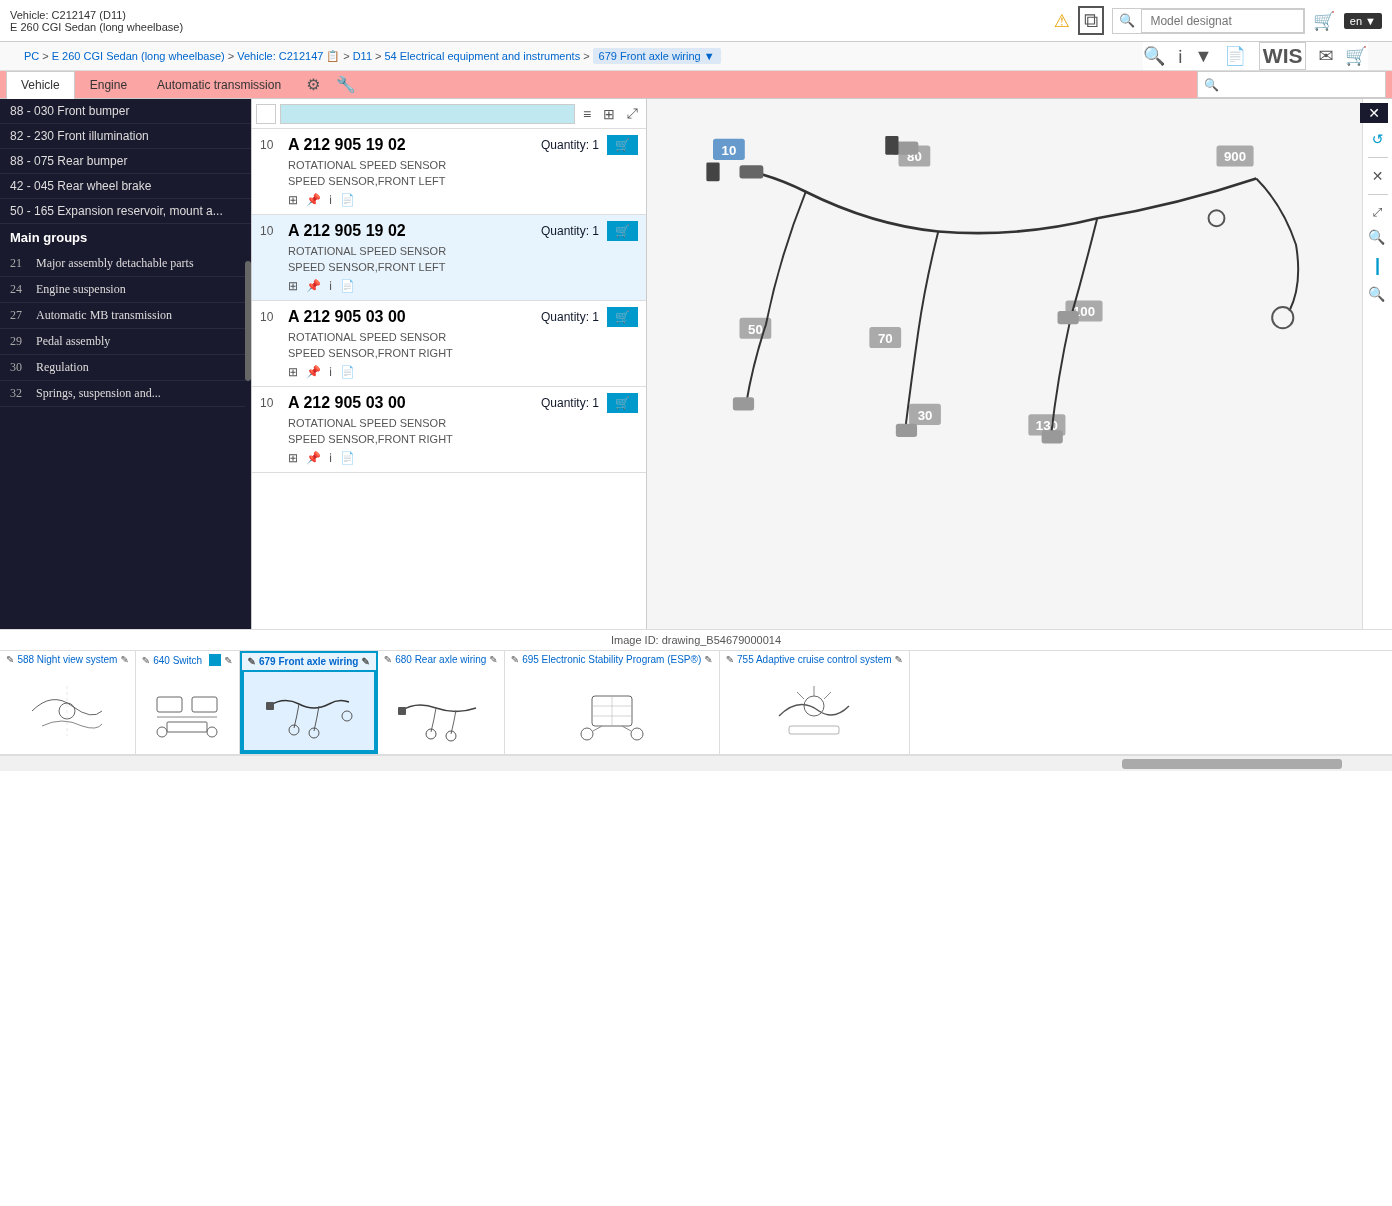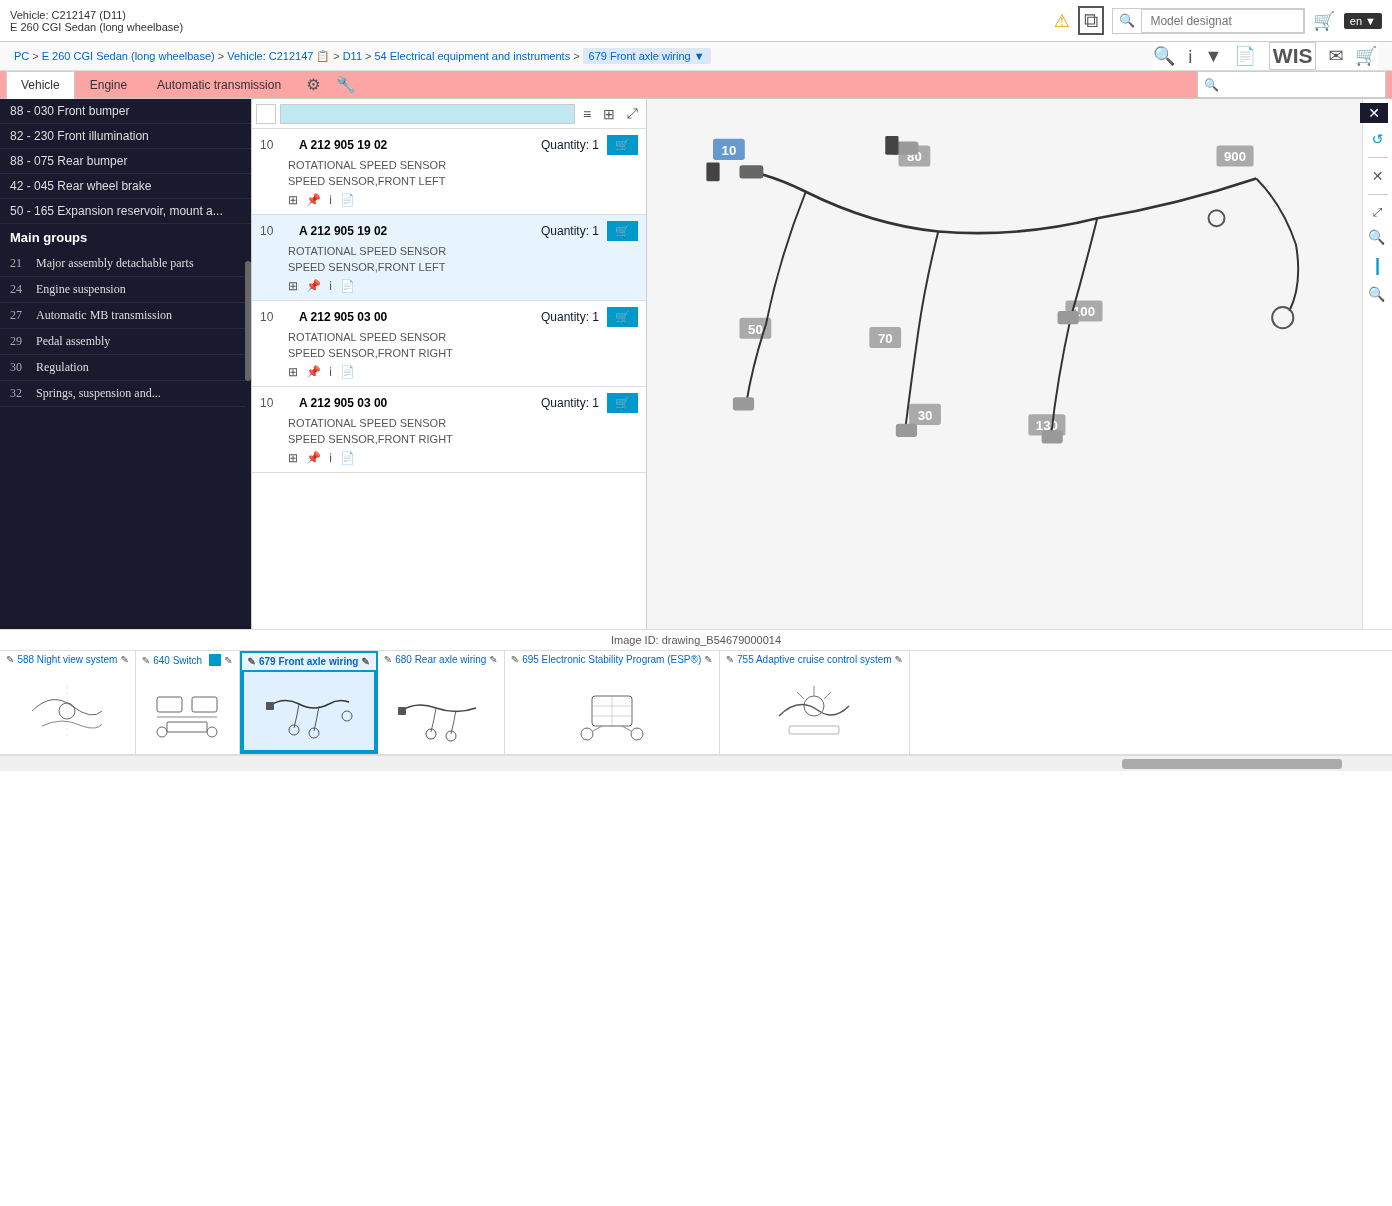--- a/index.html
+++ b/index.html
@@ -50,21 +50,21 @@
 
     
     .middle-panel { width: 395px; border-right: 1px solid #ccc; flex-shrink: 0; display: flex; flex-direction: column; overflow: hidden; }
     .middle-toolbar { display: flex; align-items: center; padding: 4px; border-bottom: 1px solid #ddd; gap: 4px; }
     .middle-toolbar input { flex: 1; border: 1px solid #ccc; padding: 3px 6px; font-size: 11px; }
     .parts-list { flex: 1; overflow-y: auto; }
     .part-item { border-bottom: 1px solid #ddd; padding: 6px 8px; cursor: pointer; }
     .part-item.selected { background: #e8f4fd; }
     .part-header { display: flex; align-items: center; gap: 8px; margin-bottom: 4px; }
     .part-num { font-size: 12px; color: #555; min-width: 20px; }
-    .part-code { font-weight: bold; font-size: 12px; flex: 1; margin-left: 11px; }
+    .part-code { font-weight: bold; font-size: 16px; flex: 1; }
     .part-qty { font-size: 12px; color: #0f172a; }
     .part-desc { font-size: 11px; color: #555; margin-bottom: 4px; padding-left: 28px; }
     .part-icons { display: flex; align-items: center; gap: 8px; padding-left: 28px; }
     .part-icons span { font-size: 12px; color: #555; cursor: pointer; }
     .cart-btn { background: #0099cc; color: white; border: none; padding: 3px 8px; cursor: pointer; font-size: 12px; display: flex; align-items: center; gap: 3px; }
 
     
     .right-panel { flex: 1; background: #f5f5f5; position: relative; overflow: hidden; }
     .close-btn { position: absolute; top: 4px; right: 4px; background: #1a1a2e; color: white; border: none; padding: 2px 8px; cursor: pointer; font-size: 14px; z-index: 10; }
 
@@ -105,21 +105,21 @@
     <span class="copy-icon" style="font-size:20px; border:2px solid #555; padding:1px 4px;">⧉</span>
     <div style="display:flex; align-items:center; border:1px solid #ccc; background:#fff;">
       <span style="padding:4px 6px; color:#555; font-size:13px;">🔍</span>
       <input class="search-input-header" type="text" placeholder="Model designat" style="">
     </div>
     <span class="cart-icon">🛒</span>
     <span class="lang-badge">en ▼</span>
   </div>
 </div>
 
-<div style="display:flex; align-items:center; border-bottom:1px solid #ddd; background:#f9f9f9; padding:0 14px;">
+<div style="display:flex; align-items:center; border-bottom:1px solid #ddd; background:#f9f9f9; padding:0 24px;">
   <div class="breadcrumb" style="flex:1; border:none; padding:4px 0;">
     <a>PC</a>
     <span>&gt;</span>
     <a>E 260 CGI Sedan (long wheelbase)</a>
     <span>&gt;</span>
     <a>Vehicle: C212147 📋</a>
     <span>&gt;</span>
     <a>D11</a>
     <span>&gt;</span>
     <a>54 Electrical equipment and instruments</a>

